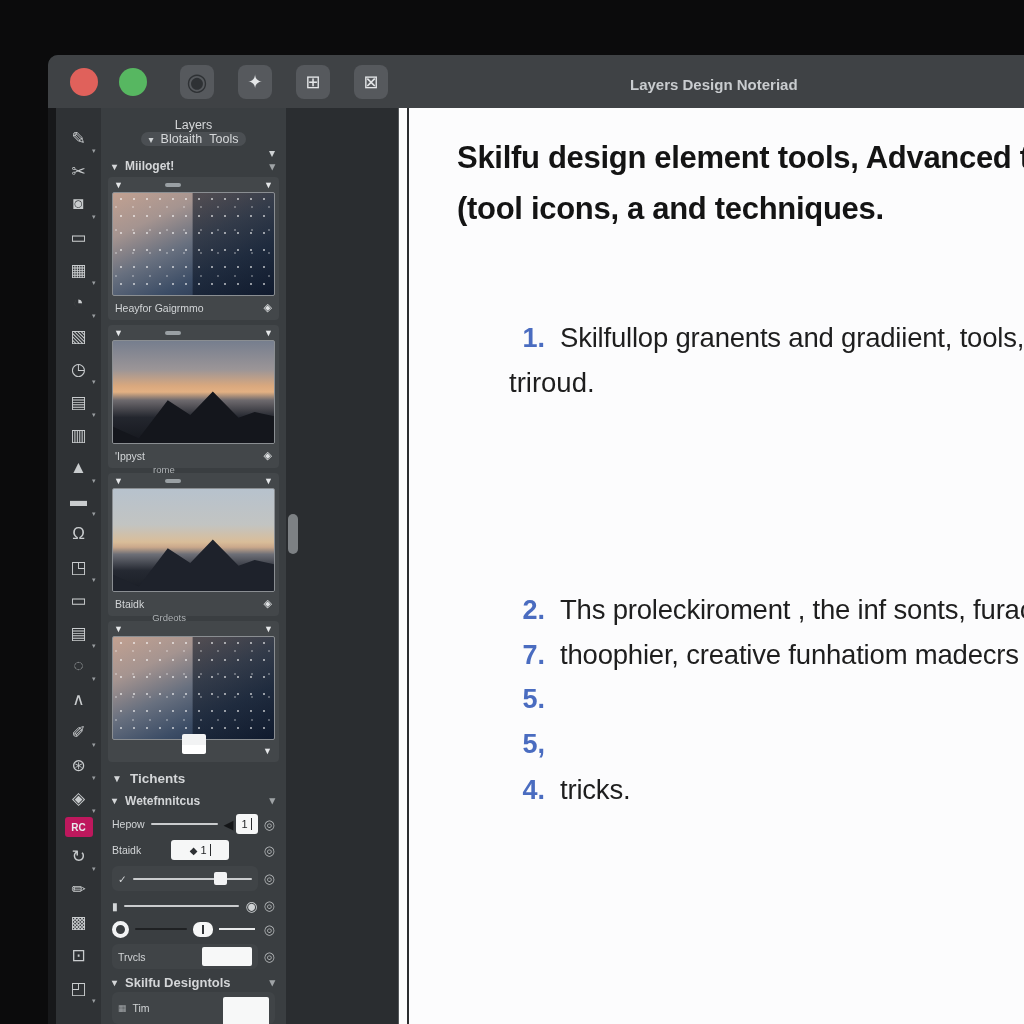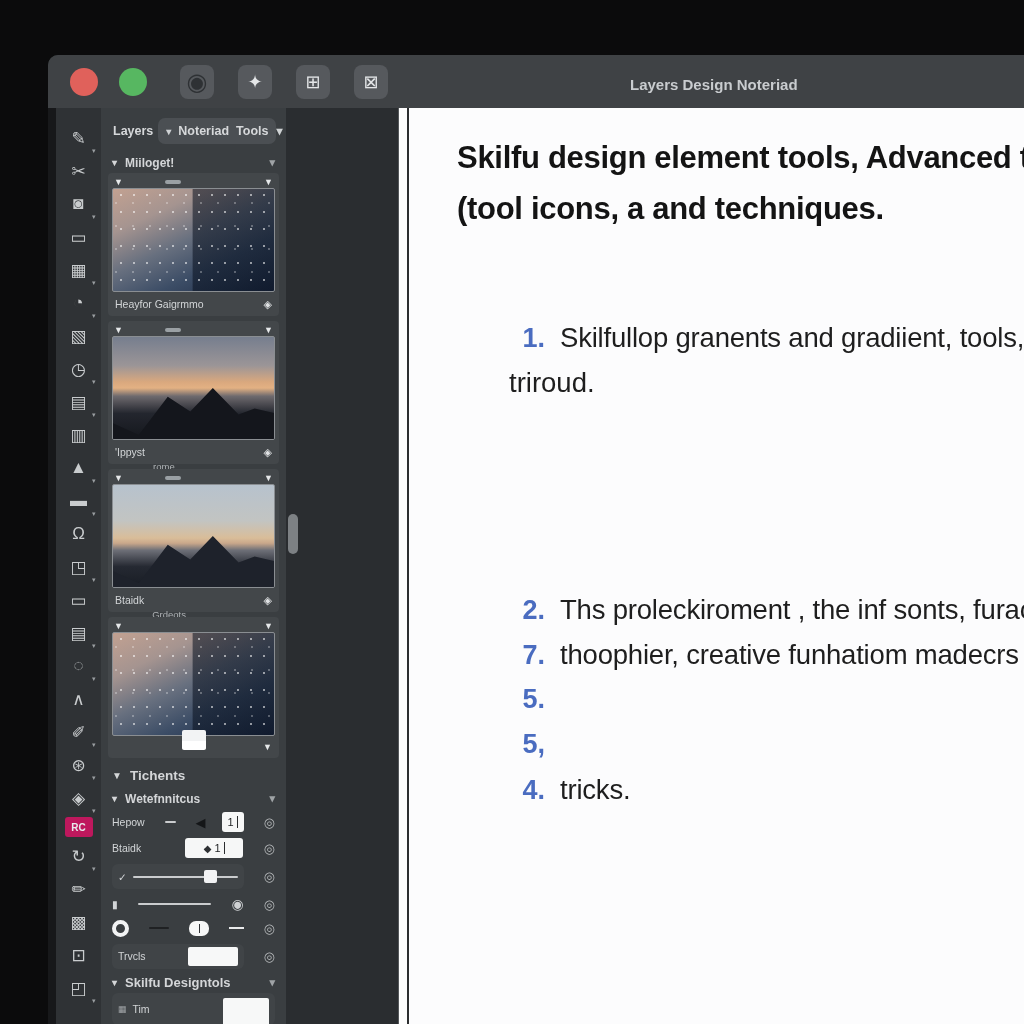--- a/index.html
+++ b/index.html
@@ -35,21 +35,21 @@
            color:#c9ccce; font-size:17px; position:relative; flex:0 0 auto; }
   .ticon.caret::after { content:"▾"; position:absolute; right:-2px; bottom:-3px;
                         font-size:7px; color:#9a9ea1; }
   .ticon.badge { background:#be185d; border-radius:3px; font-size:10px; font-weight:bold;
                  color:#e8eaec; width:28px; height:20px; }
 
   
   .panel { width:185px; background:#3a3e41; display:flex; flex-direction:column;
            overflow:hidden; padding:10px 7px 0 7px; }
   .tabbar { display:flex; align-items:center; height:30px; color:#d6d8da;
-            font-size:12.5px; font-weight:bold; margin-bottom:8px; }
+            font-size:12.5px; font-weight:normal; margin-bottom:8px;flex-direction:column; }
   .tabbar .tab { padding:0 5px; }
   .seg { background:#4b4f53; border-radius:7px; height:26px; display:flex;
          align-items:center; padding:0 8px; gap:7px; }
   .seg .chev-sm { font-size:10px; color:#cfd2d4; }
   .tabbar .endchev { margin-left:auto; color:#cfd2d4; font-size:12px; padding-right:4px; }
 
   .phead { display:flex; align-items:center; height:24px; color:#d4d6d8; font-size:12px;
            font-weight:bold; gap:8px; padding:0 4px; margin:2px 0; }
   .phead .rt { margin-left:auto; color:#9fa3a6; font-size:11px; }
   .phead.big { font-size:13.5px; height:28px; }
@@ -85,21 +85,21 @@
   .mtn::after { content:""; position:absolute; left:0; right:0; bottom:0; height:72%;
     clip-path:polygon(0 100%, 0 78%, 16% 94%, 34% 42%, 48% 62%, 62% 30%, 78% 66%, 88% 58%, 100% 64%, 100% 100%); }
   .mountain-dark { background:
       linear-gradient(#767e8e 0%, #9b9597 28%, #d9a87e 44%, #e3b183 50%, #6e6a6e 58%, #23262e 75%, #15171d 100%); }
   .mountain-dark::after { background:#14161c; }
   .mountain-light { background:
       linear-gradient(#b7c2cd 0%, #c2c4c2 35%, #d9bd99 52%, #caa88b 57%, #6d6f77 64%, #252932 80%, #191d25 100%); }
   .mountain-light::after { background:#1e222b; }
 
   
-  .srow { display:flex; align-items:center; height:25px; gap:20px; padding:0 4px;
+  .srow { display:flex; align-items:center; height:25px; gap:6px; padding:0 4px;
           margin:3px 0; color:#d2d5d7; font-size:10.5px; }
   .srow .sub { background:#404447; border-radius:6px; display:flex; align-items:center;
                flex:1; height:25px; gap:6px; padding:0 6px; }
   .track { height:2px; background:#caccce; border-radius:1px; position:relative; }
   .track.dark { background:#1f2123; }
   .flex1 { flex:1; }
   .valbox { background:#f6f7f7; border-radius:3px; height:20px; display:flex;
             align-items:center; justify-content:center; gap:3px; color:#1d1f21;
             font-size:11px; padding:0 6px; }
   .valbox .cursorbar { width:1px; height:12px; background:#2a2c2e; }
@@ -194,21 +194,21 @@
         <span class="ticon">⊡</span>
         <span class="ticon caret">◰</span>
     </div>
 
     <div class="panel">
 
       <div class="tabbar">
         <span class="tab">Layers</span>
         <div class="seg">
           <span class="chev-sm">▾</span>
-          <span>Noteriad</span>
+          <span>Blotaith</span>
           <span>Tools</span>
         </div>
         <span class="endchev">▾</span>
       </div>
 
       <div class="phead">
         <span class="chev">▾</span>
         <span>Miiloget!</span>
         <span class="rt">▾</span>
       </div>

